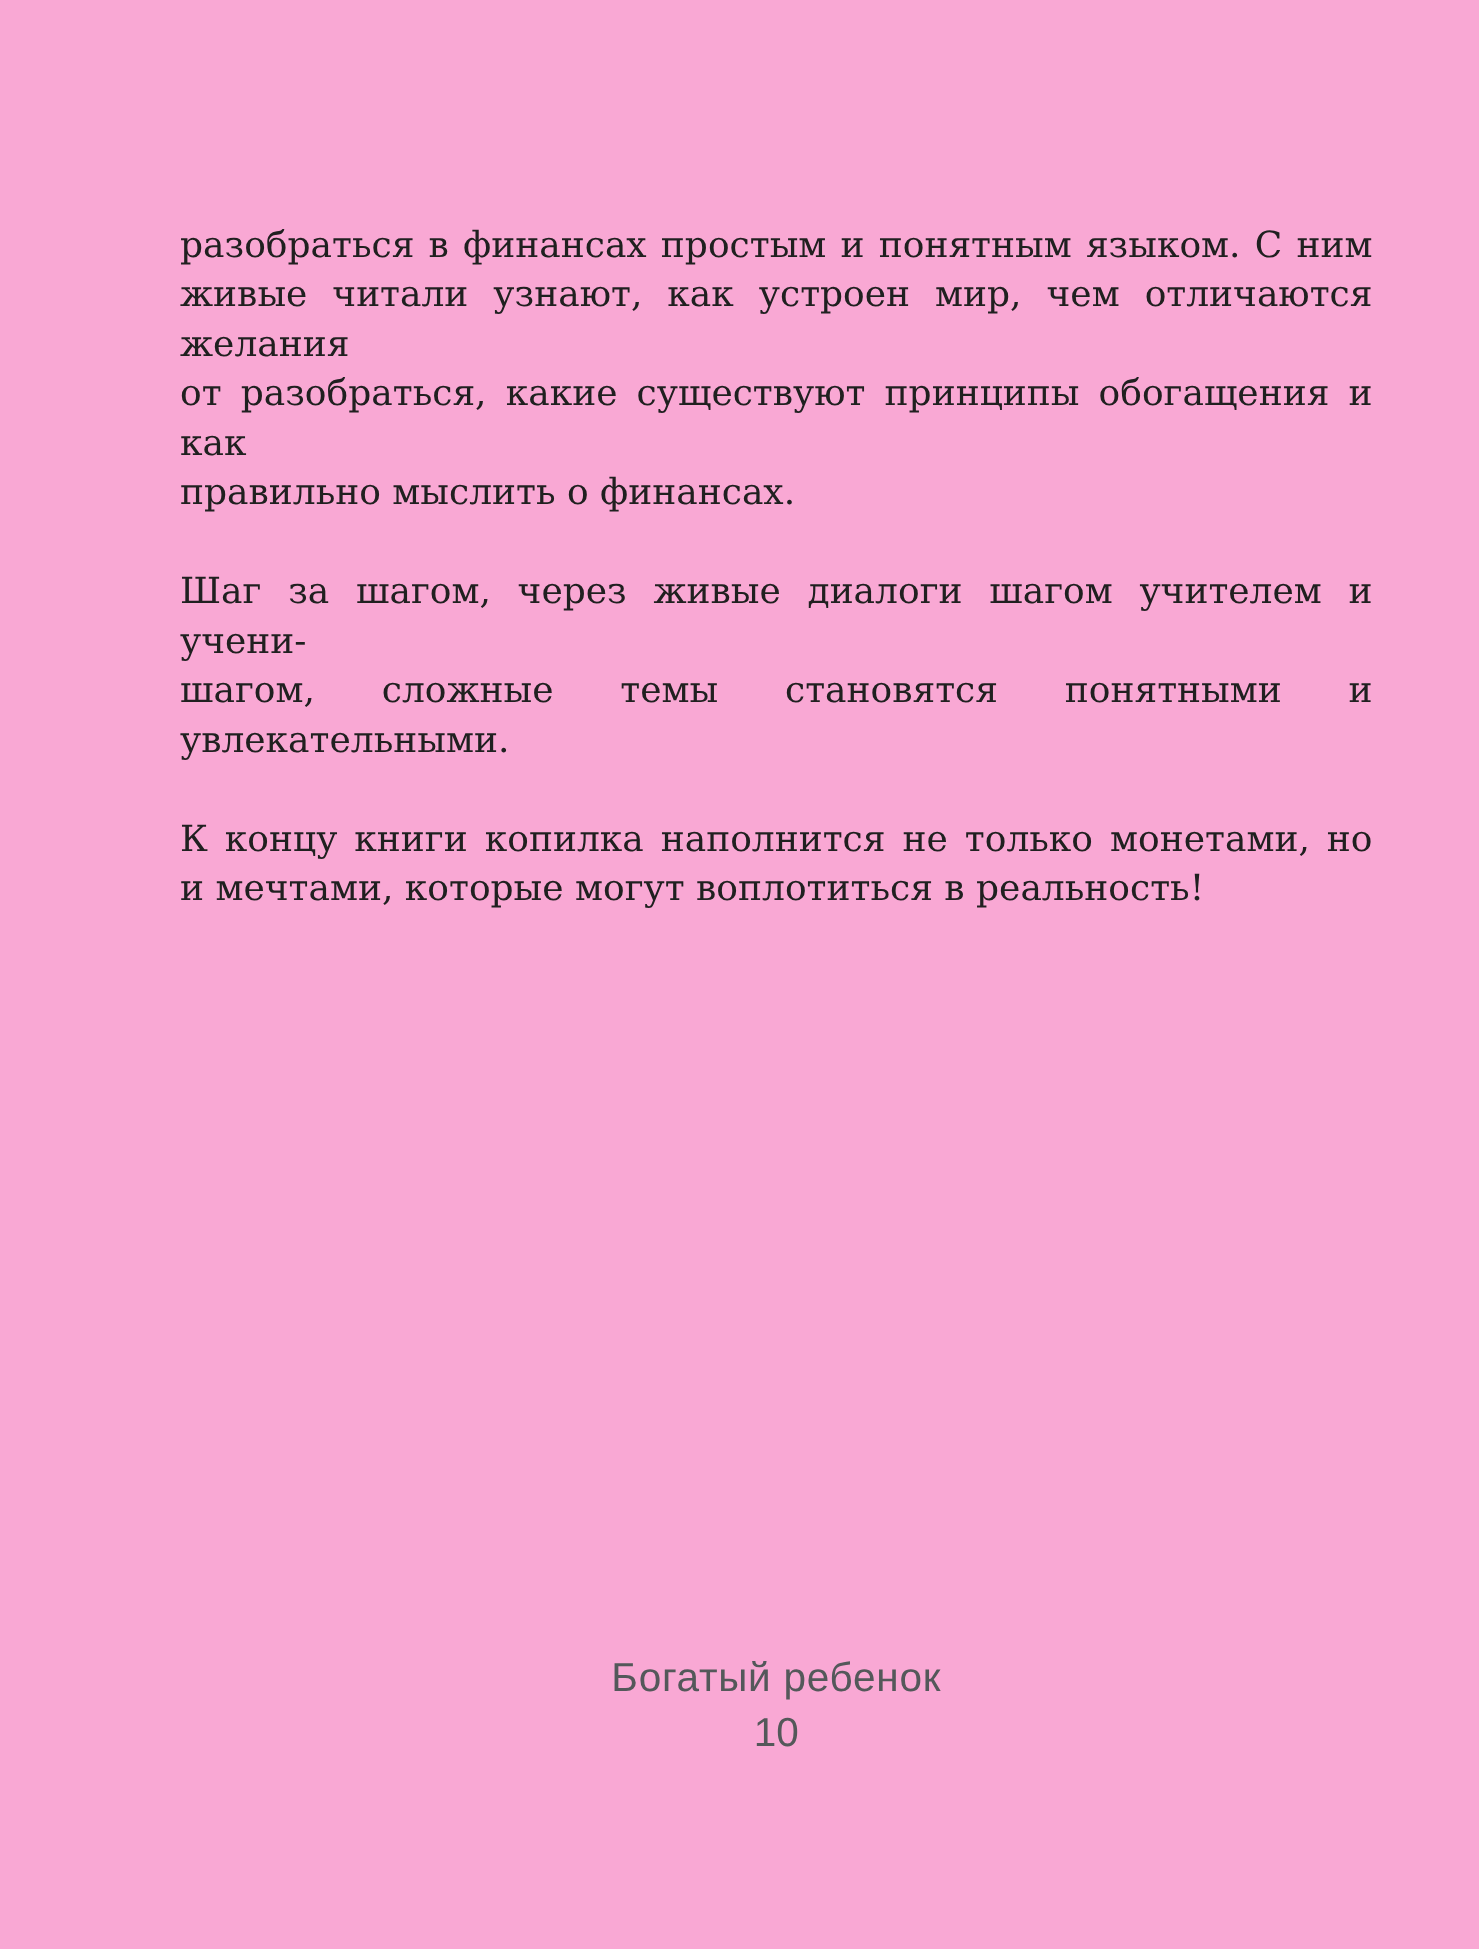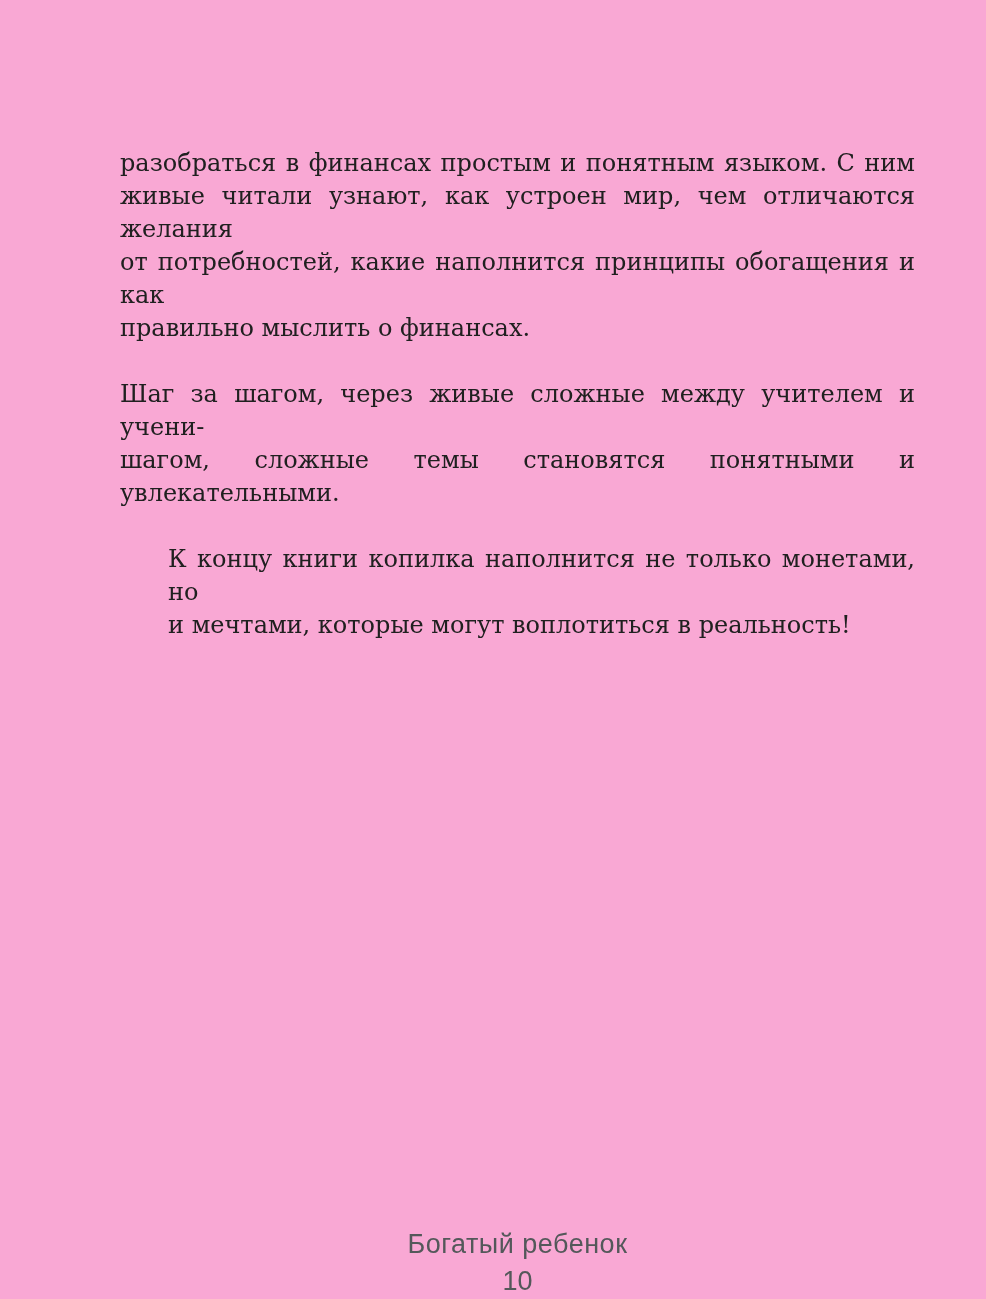--- a/index.html
+++ b/index.html
@@ -20,37 +20,37 @@
     left: 120px;
     top: 147px;
     width: 795px;
     color: #202020;
     font-size: 24px;
   }
   .para {
     margin: 0 0 33px 0;
     padding: 0;
   }
-  .para:last-child { margin-bottom: 0; margin-left: 48px; }
+  .para:last-child { margin-bottom: 0; }
   .line {
     display: block;
     line-height: 33px;
     text-align: justify;
     text-align-last: justify;
     text-justify: inter-word;
     white-space: normal;
   }
   .line.last {
     text-align: center;
     text-align-last: left;
   }
   .page-footer {
     position: absolute;
     left: 120px;
-    top: 1226px;
+    top: 1100px;
     width: 795px;
     text-align: center;
     font-family: "Liberation Sans", "DejaVu Sans", sans-serif;
     font-weight: 300;
     color: #54585a;
     font-size: 27px;
   }
   .running-title {
     line-height: 37px;
     letter-spacing: 0.5px;
@@ -62,26 +62,26 @@
 </head>
 <body>
 
 <div class="page">
 
   <main class="content">
 
     <p class="para">
       <span class="line">разобраться в финансах простым и понятным языком. С ним</span>
       <span class="line">живые читали узнают, как устроен мир, чем отличаются желания</span>
-      <span class="line">от потребностей, какие наполнится принципы обогащения и как</span>
+      <span class="line">от разобраться, какие существуют принципы обогащения и как</span>
       <span class="line last">правильно мыслить о финансах.</span>
     </p>
 
     <p class="para">
-      <span class="line">Шаг за шагом, через живые сложные между учителем и учени-</span>
+      <span class="line">Шаг за шагом, через живые диалоги шагом учителем и учени-</span>
       <span class="line">шагом, сложные темы становятся понятными и увлекательными.</span>
     </p>
 
     <p class="para">
       <span class="line">К концу книги копилка наполнится не только монетами, но</span>
       <span class="line last">и мечтами, которые могут воплотиться в реальность!</span>
     </p>
 
   </main>
 

